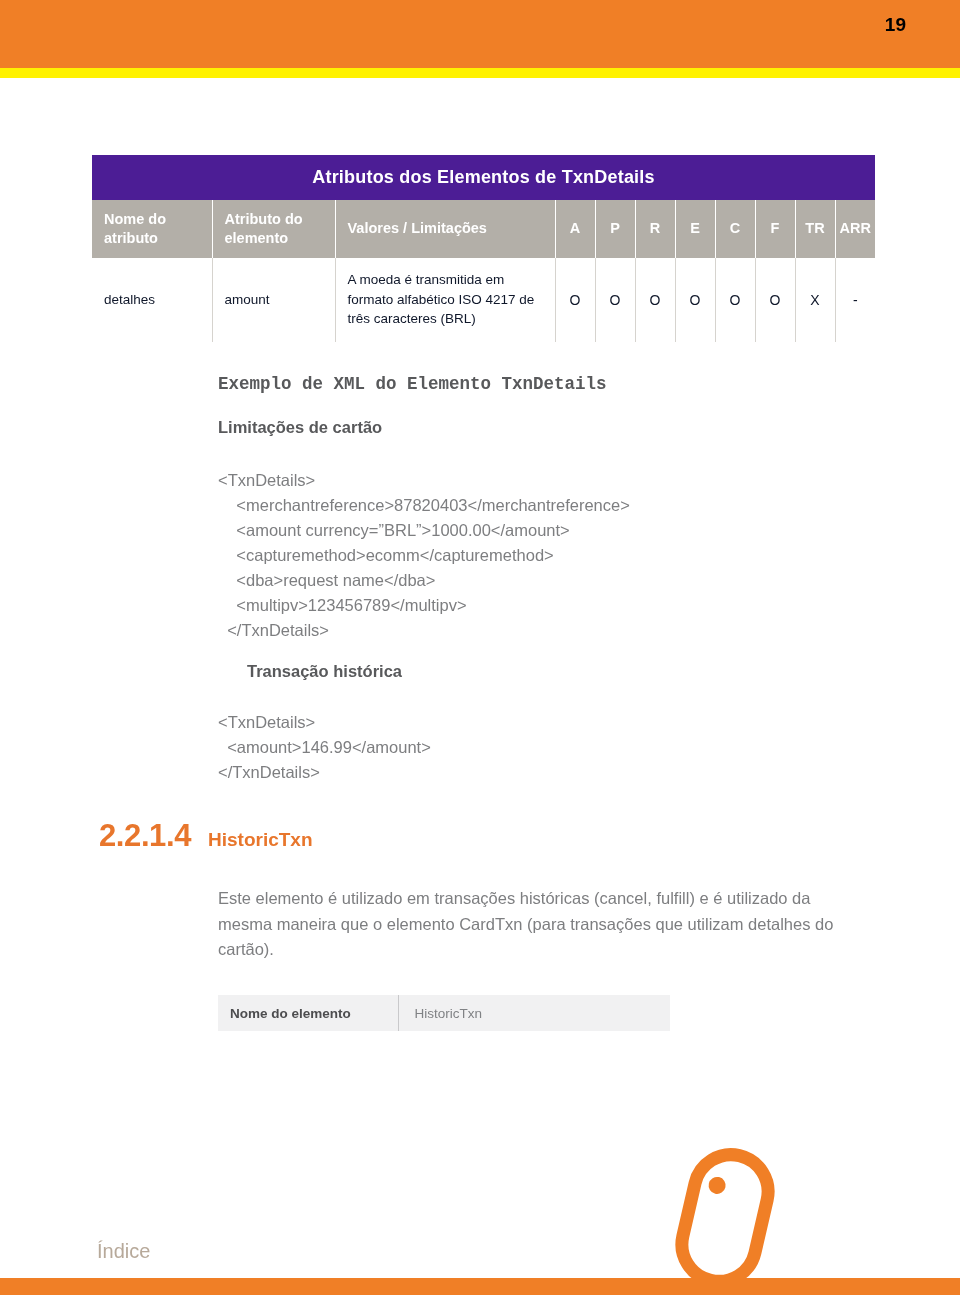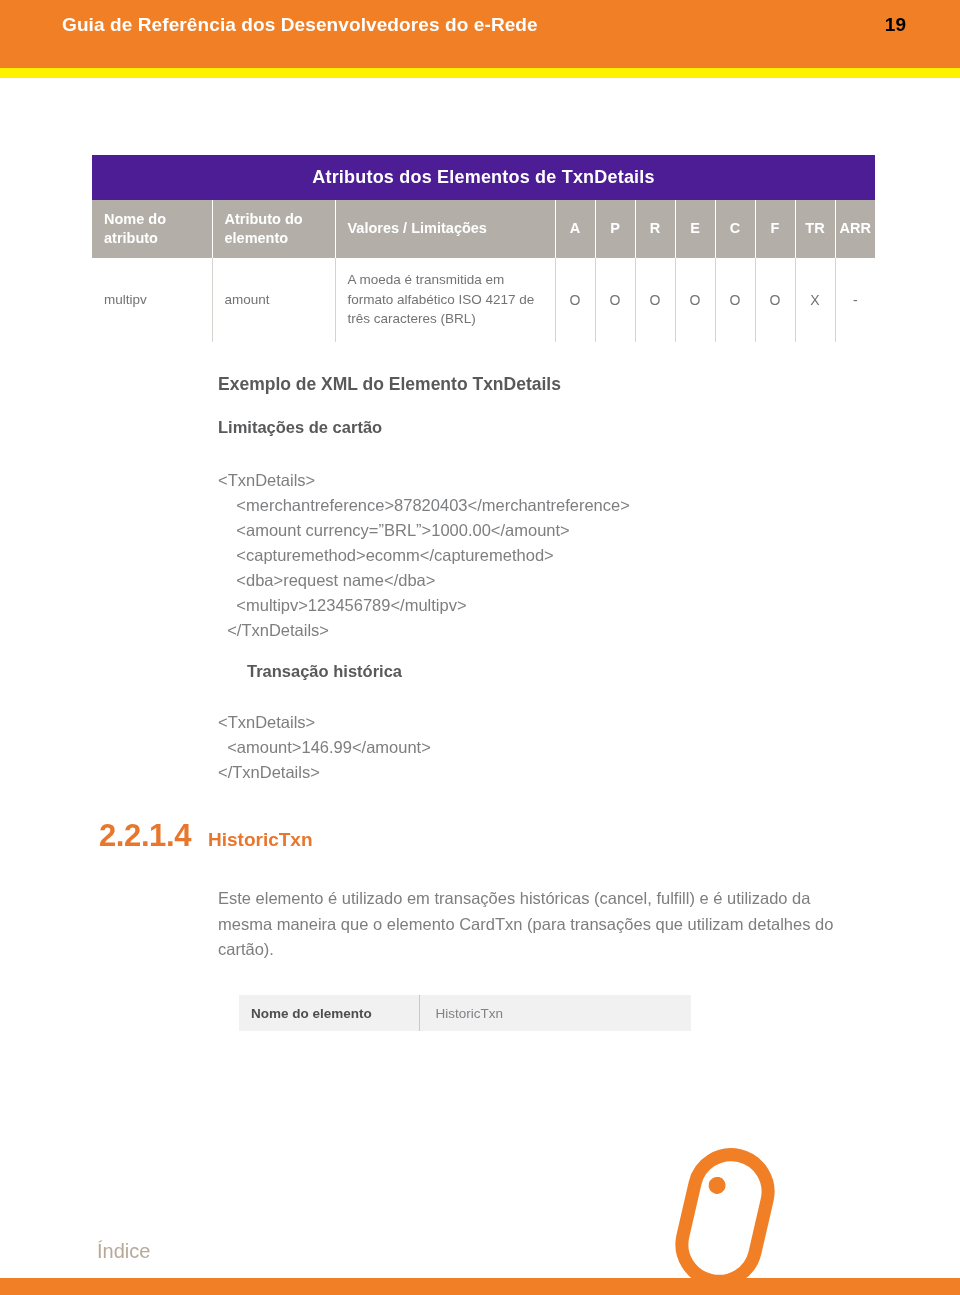--- a/index.html
+++ b/index.html
@@ -87,21 +87,21 @@
     line-height: 1.3;
     height: 52px;
   }
   table.attrs th.ctr {
     text-align: center;
     padding: 10px 2px;
   }
   table.attrs th:last-child { border-right: none; }
   table.attrs td {
     font-size: 13.5px;
-    color: #737373;
+    color: #0f172a;
     padding: 12px 12px;
     vertical-align: middle;
     border-right: 1px solid #D6D3CE;
     line-height: 1.45;
     height: 84px;
     margin-top: 19px;
   }
   table.attrs td.ctr {
     text-align: center;
     padding: 12px 2px;
@@ -109,20 +109,21 @@
   }
   table.attrs td:last-child { border-right: none; }
 
   .h-example {
     position: absolute;
     left: 218px;
     top: 374px;
     font-size: 17.5px;
     font-weight: bold;
     color: #58595B;
+    font-family: Liberation Mono, monospace;
   }
   .h-sub-card {
     position: absolute;
     left: 218px;
     top: 418px;
     font-size: 16.5px;
     font-weight: bold;
     color: #58595B;
   }
   .code-card {
@@ -188,21 +189,20 @@
 
   
   .elem-table {
     position: absolute;
     left: 218px;
     top: 995px;
     width: 452px;
     background: #F1F1F2;
     border-collapse: collapse;
     table-layout: fixed;
-    margin-left: 21px;
   }
   .elem-table td {
     padding: 9px 12px;
     font-size: 13.5px;
     vertical-align: middle;
     height: 36px;
   }
   .elem-table tr { border-bottom: 1px solid #D9D9DB; }
   .elem-table tr:last-child { border-bottom: none; }
   .elem-table td.key {
@@ -237,21 +237,20 @@
     left: 640px;
     top: 1148px;
     width: 170px;
     height: 140px;
   }
 </style>
 </head>
 <body>
 
 <div class="page-header">
-  <div class="header-title">Guia de Referência dos Desenvolvedores do e-Rede</div>
   <div class="header-pagenum">19</div>
 </div>
 <div class="header-rule"></div>
 
 <div class="attr-table">
   <div class="attr-caption">Atributos dos Elementos de TxnDetails</div>
   <table class="attrs">
     <colgroup>
       <col style="width:120px">
       <col style="width:123px">
@@ -275,21 +274,21 @@
         <th class="ctr">R</th>
         <th class="ctr">E</th>
         <th class="ctr">C</th>
         <th class="ctr">F</th>
         <th class="ctr">TR</th>
         <th class="ctr">ARR</th>
       </tr>
     </thead>
     <tbody>
       <tr>
-        <td>multipv</td>
+        <td>detalhes</td>
         <td>amount</td>
         <td>A moeda é transmitida em formato alfabético ISO 4217 de três caracteres (BRL)</td>
         <td class="ctr">O</td>
         <td class="ctr">O</td>
         <td class="ctr">O</td>
         <td class="ctr">O</td>
         <td class="ctr">O</td>
         <td class="ctr">O</td>
         <td class="ctr">X</td>
         <td class="ctr">-</td>

